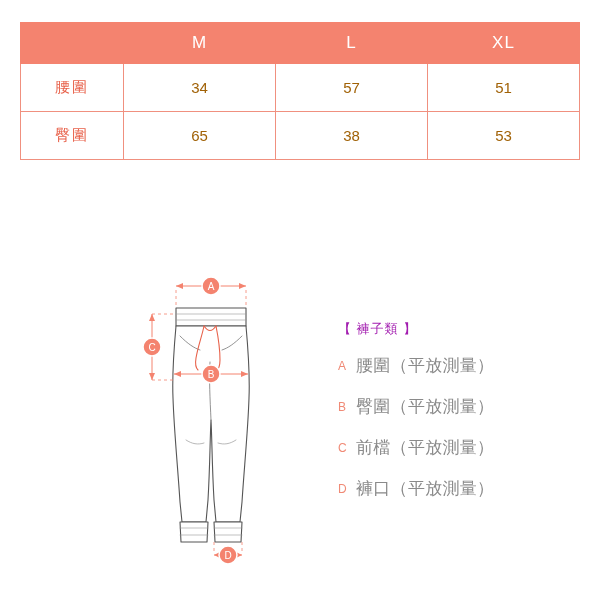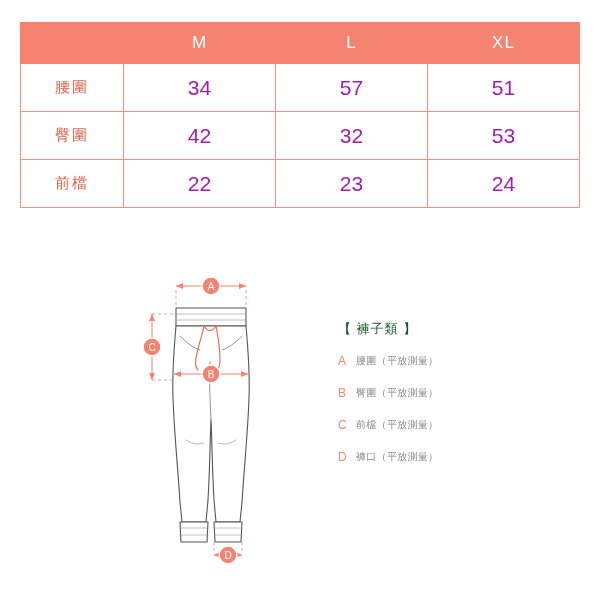--- a/index.html
+++ b/index.html
@@ -42,22 +42,22 @@
     height: 38px;
     font-size: 17px;
     border: 1px solid #f4836f;
     letter-spacing: 1px;
   }
   .size-table thead th.corner {
     width: 100px;
   }
   .size-table tbody td {
     height: 45px;
-    font-size: 21px;
-    color: #a21caf;
+    font-size: 15px;
+    color: #a16207;
   }
   .size-table tbody td.rowlabel {
     color: #e8624b;
     font-size: 15px;
     letter-spacing: 2px;
   }
 
   
   .illus-wrap {
     position: absolute;
@@ -75,37 +75,37 @@
 
   
   .legend {
     position: absolute;
     left: 338px;
     top: 58px;
     width: 210px;
   }
   .legend-title {
     font-size: 13px;
-    color: #14532d;
+    color: #a21caf;
     letter-spacing: 1px;
     margin-bottom: 16px;
   }
   .legend-row {
     display: flex;
     align-items: center;
     margin-bottom: 18px;
   }
   .legend-key {
     width: 18px;
     font-size: 12px;
     color: #f08a76;
     flex: 0 0 18px;
   }
   .legend-text {
-    font-size: 10px;
+    font-size: 17px;
     color: #8a8a8a;
     letter-spacing: 0.3px;
   }
 </style>
 </head>
 <body>
 
 <div class="page">
 
   <table class="size-table">
@@ -119,29 +119,23 @@
     </thead>
     <tbody>
       <tr>
         <td class="rowlabel">腰圍</td>
         <td>34</td>
         <td>57</td>
         <td>51</td>
       </tr>
       <tr>
         <td class="rowlabel">臀圍</td>
-        <td>42</td>
-        <td>32</td>
+        <td>65</td>
+        <td>38</td>
         <td>53</td>
-      </tr>
-      <tr>
-        <td class="rowlabel">前檔</td>
-        <td>22</td>
-        <td>23</td>
-        <td>24</td>
       </tr>
     </tbody>
   </table>
 
   <div class="illus-wrap">
 
     <svg class="pants-svg" width="210" height="300" viewBox="0 0 210 300">
 
       <g fill="#ffffff" stroke="#555555" stroke-width="1.1" stroke-linejoin="round" stroke-linecap="round">
 

